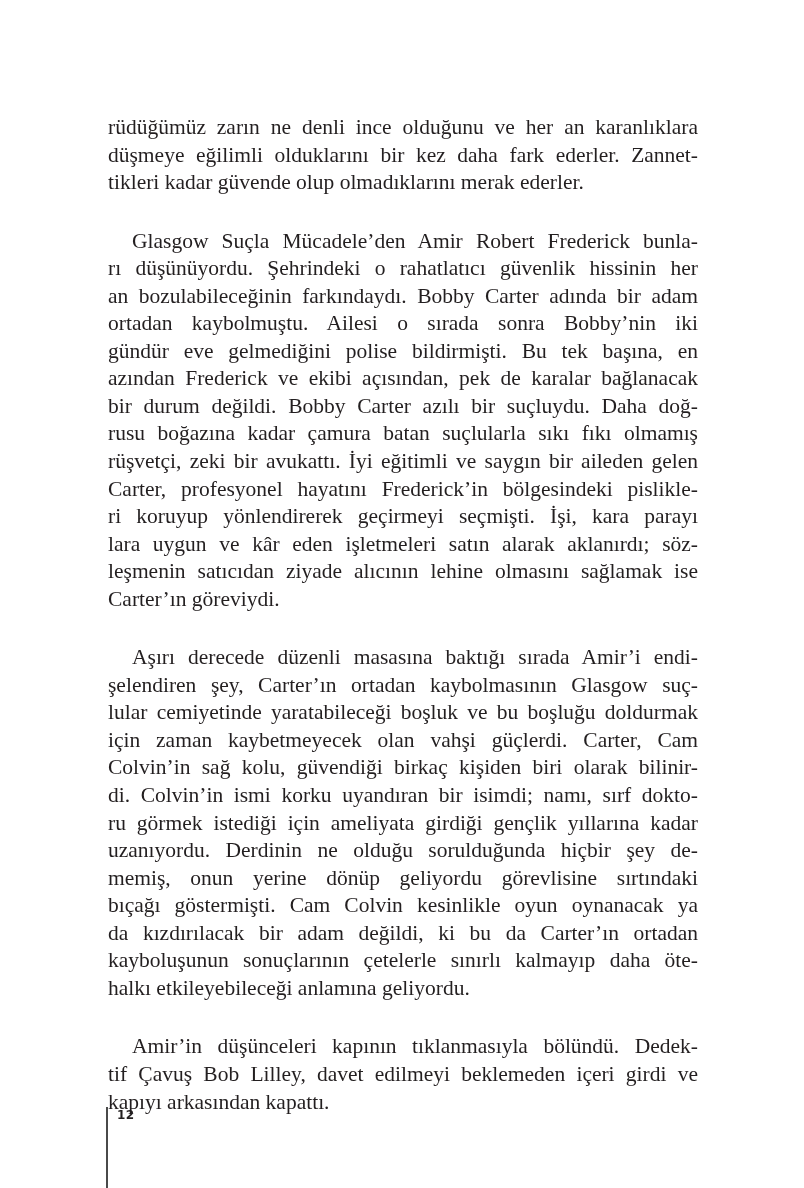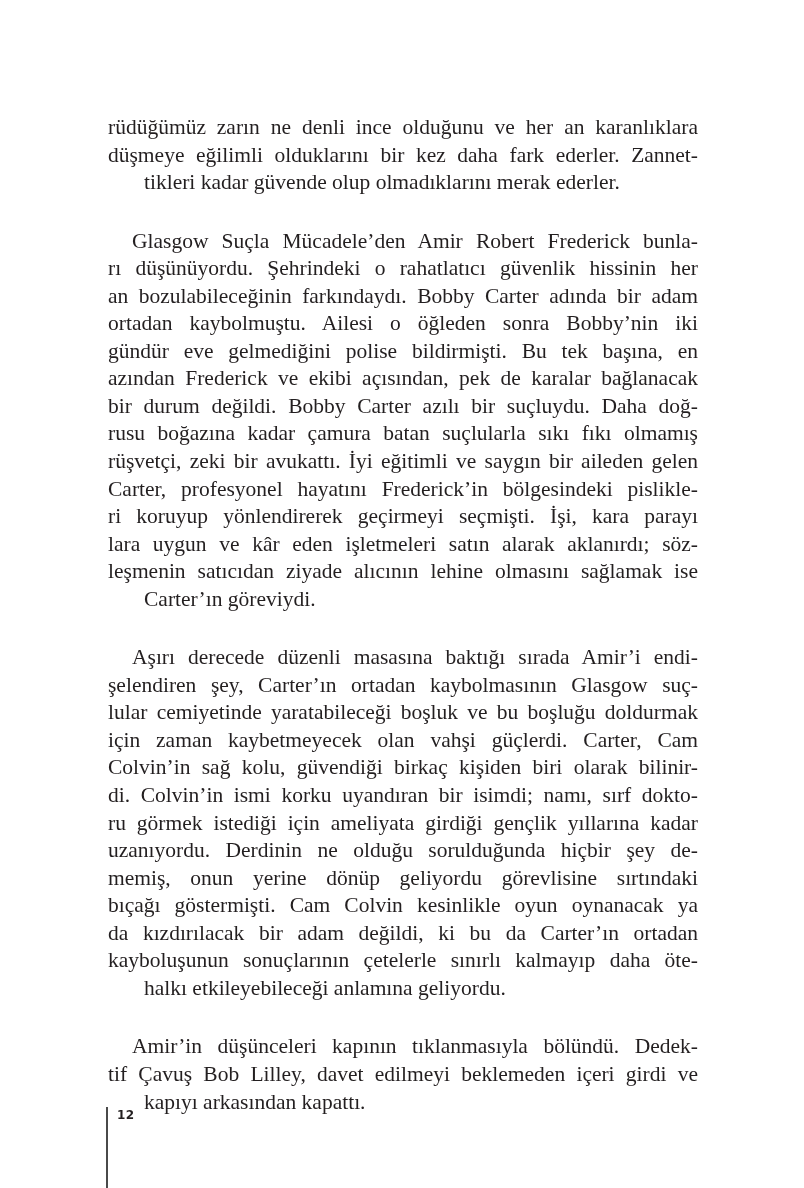--- a/index.html
+++ b/index.html
@@ -33,21 +33,20 @@
     .line {
       display: block;
       white-space: nowrap;
       height: 27.55px;
       text-align: justify;
       text-align-last: justify;
     }
     .line.last {
       text-align: left;
       text-align-last: left;
-      margin-left: 36px;
     }
     .line.indent {
       padding-left: 24px;
       margin-top: 31px;
     }
     .folio-rule {
       position: absolute;
       left: 106px;
       top: 1107px;
       width: 1.5px;
@@ -72,21 +71,21 @@
   <div class="text-block" id="text-block">
       <div>
         <span class="line">rüdüğümüz zarın ne denli ince olduğunu ve her an karanlıklara</span>
         <span class="line">düşmeye eğilimli olduklarını bir kez daha fark ederler. Zannet-</span>
         <span class="line last">tikleri kadar güvende olup olmadıklarını merak ederler.</span>
       </div>
       <div>
         <span class="line indent">Glasgow Suçla Mücadele’den Amir Robert Frederick bunla-</span>
         <span class="line">rı düşünüyordu. Şehrindeki o rahatlatıcı güvenlik hissinin her</span>
         <span class="line">an bozulabileceğinin farkındaydı. Bobby Carter adında bir adam</span>
-        <span class="line">ortadan kaybolmuştu. Ailesi o öğleden sonra Bobby’nin iki</span>
+        <span class="line">ortadan kaybolmuştu. Ailesi o sırada sonra Bobby’nin iki</span>
         <span class="line">gündür eve gelmediğini polise bildirmişti. Bu tek başına, en</span>
         <span class="line">azından Frederick ve ekibi açısından, pek de karalar bağlanacak</span>
         <span class="line">bir durum değildi. Bobby Carter azılı bir suçluydu. Daha doğ-</span>
         <span class="line">rusu boğazına kadar çamura batan suçlularla sıkı fıkı olmamış</span>
         <span class="line">rüşvetçi, zeki bir avukattı. İyi eğitimli ve saygın bir aileden gelen</span>
         <span class="line">Carter, profesyonel hayatını Frederick’in bölgesindeki pislikle-</span>
         <span class="line">ri koruyup yönlendirerek geçirmeyi seçmişti. İşi, kara parayı</span>
         <span class="line">lara uygun ve kâr eden işletmeleri satın alarak aklanırdı; söz-</span>
         <span class="line">leşmenin satıcıdan ziyade alıcının lehine olmasını sağlamak ise</span>
         <span class="line last">Carter’ın göreviydi.</span>

